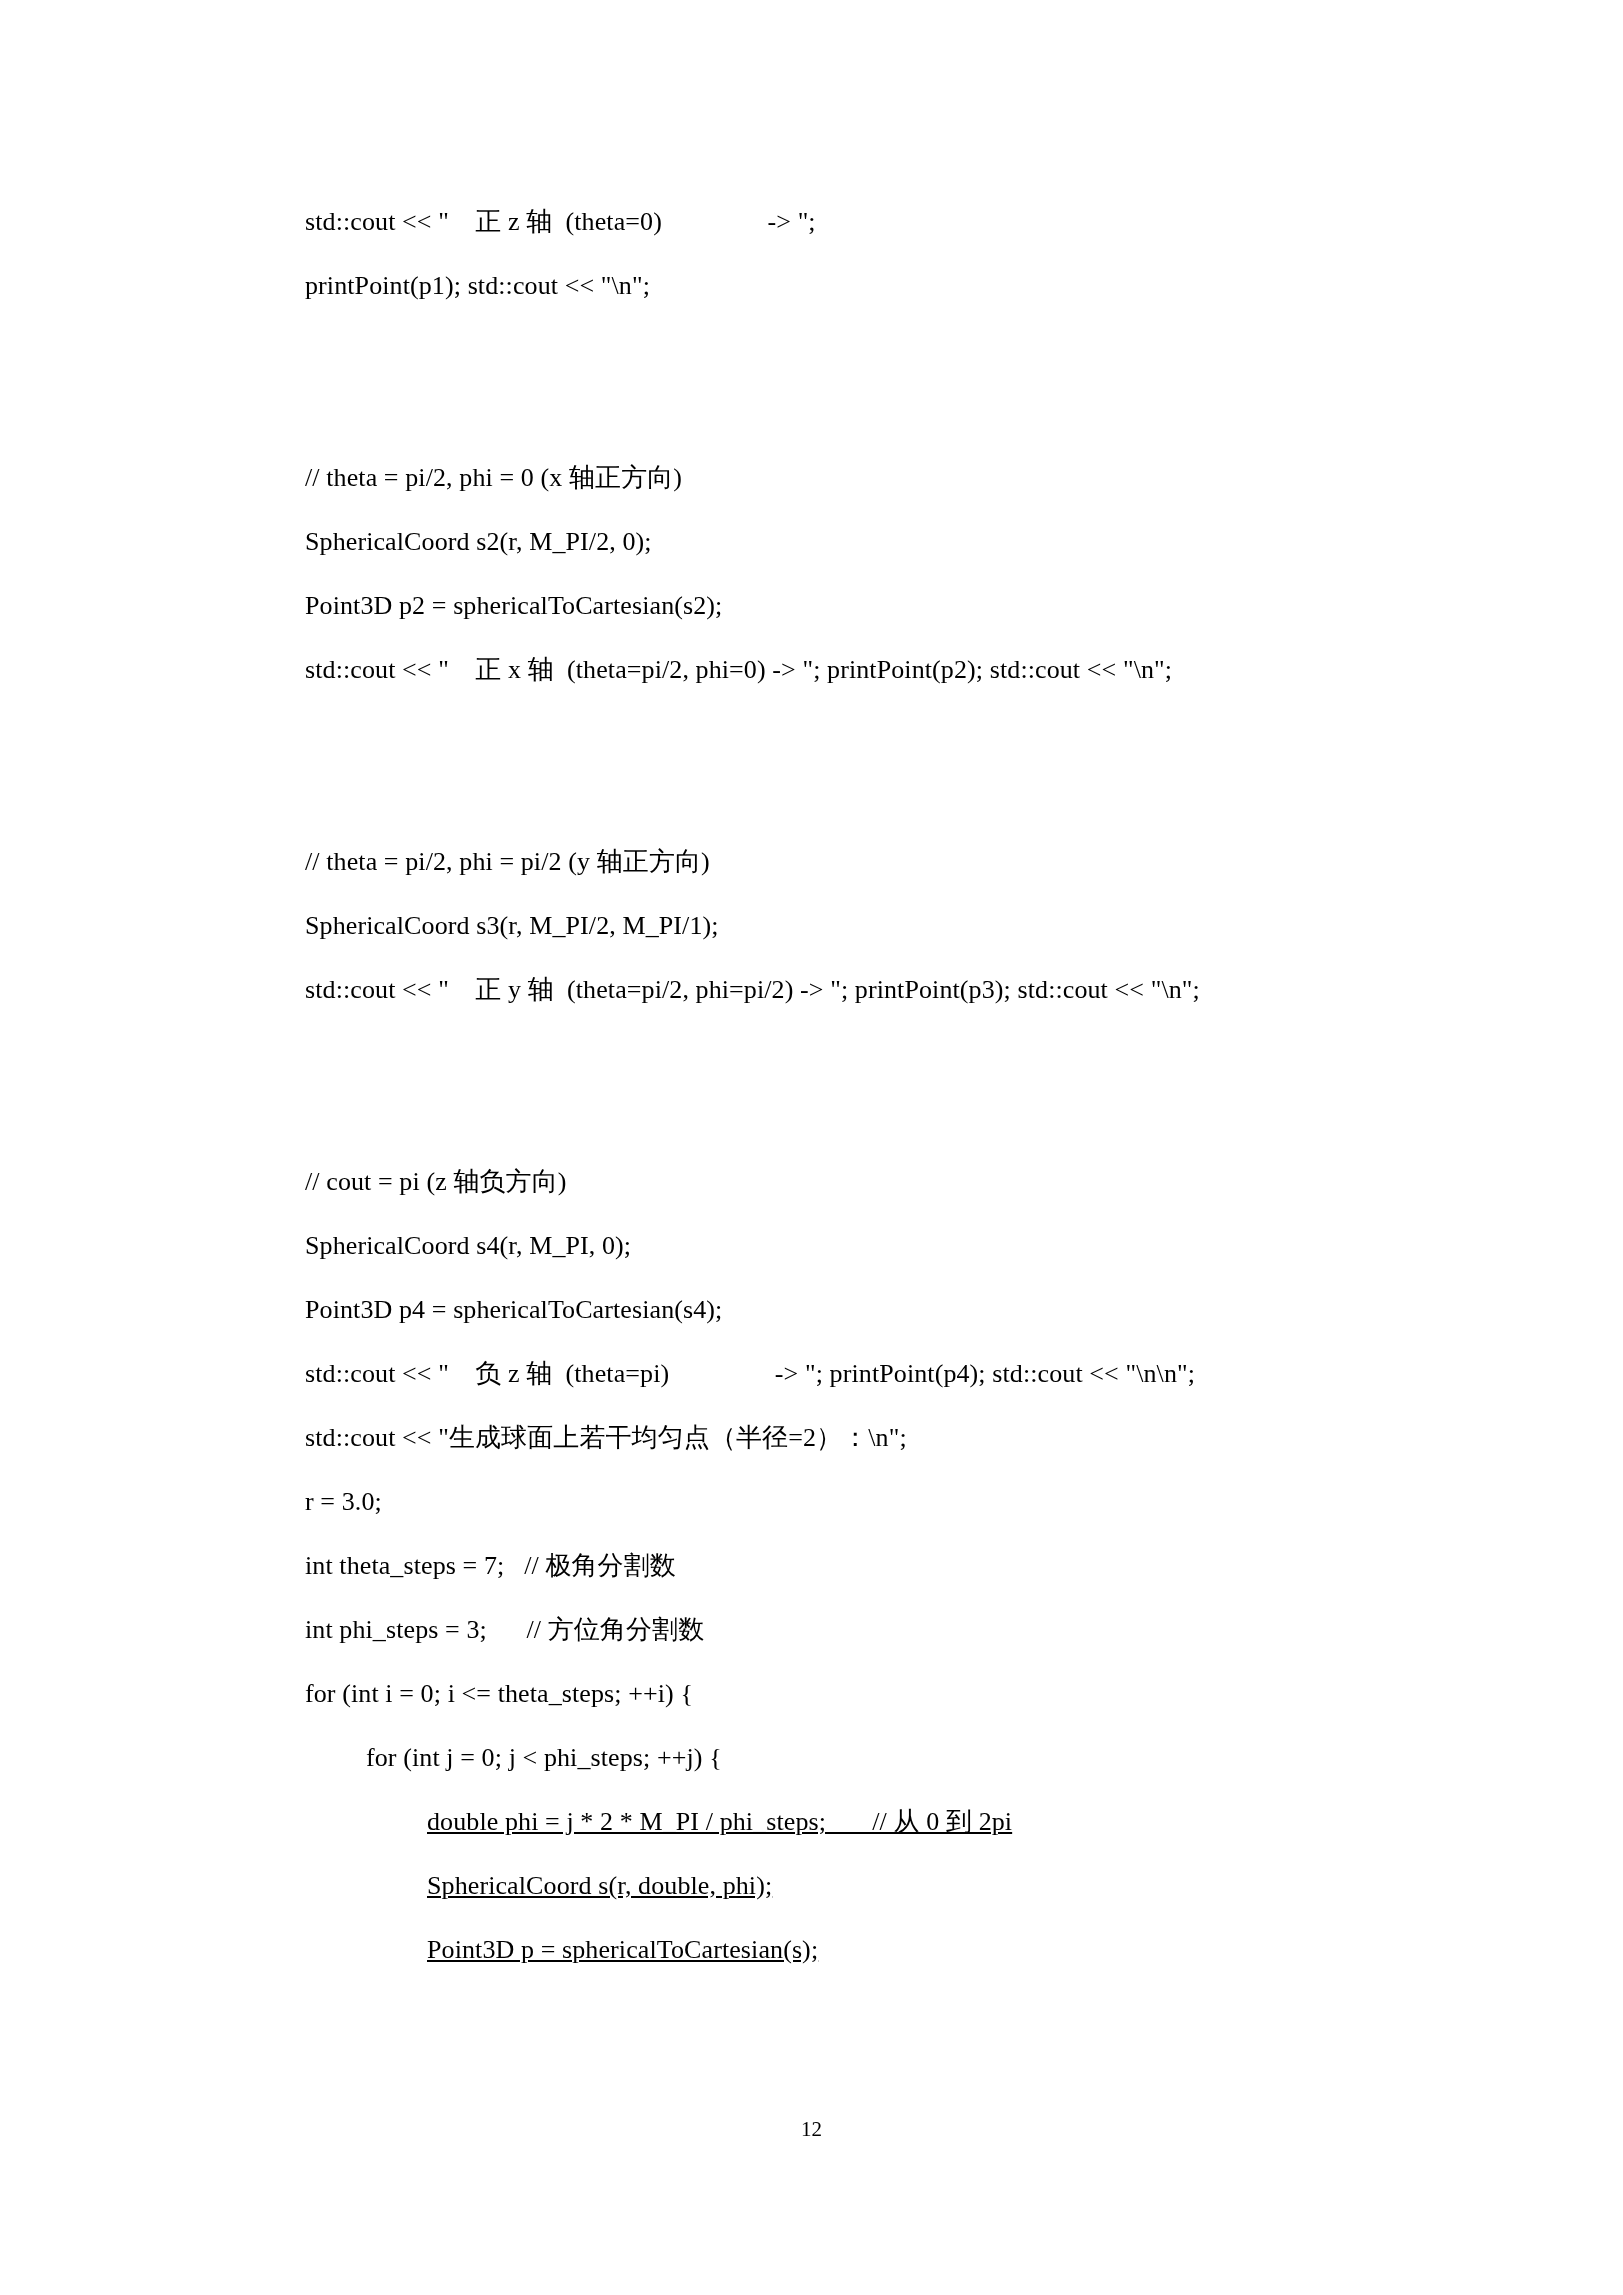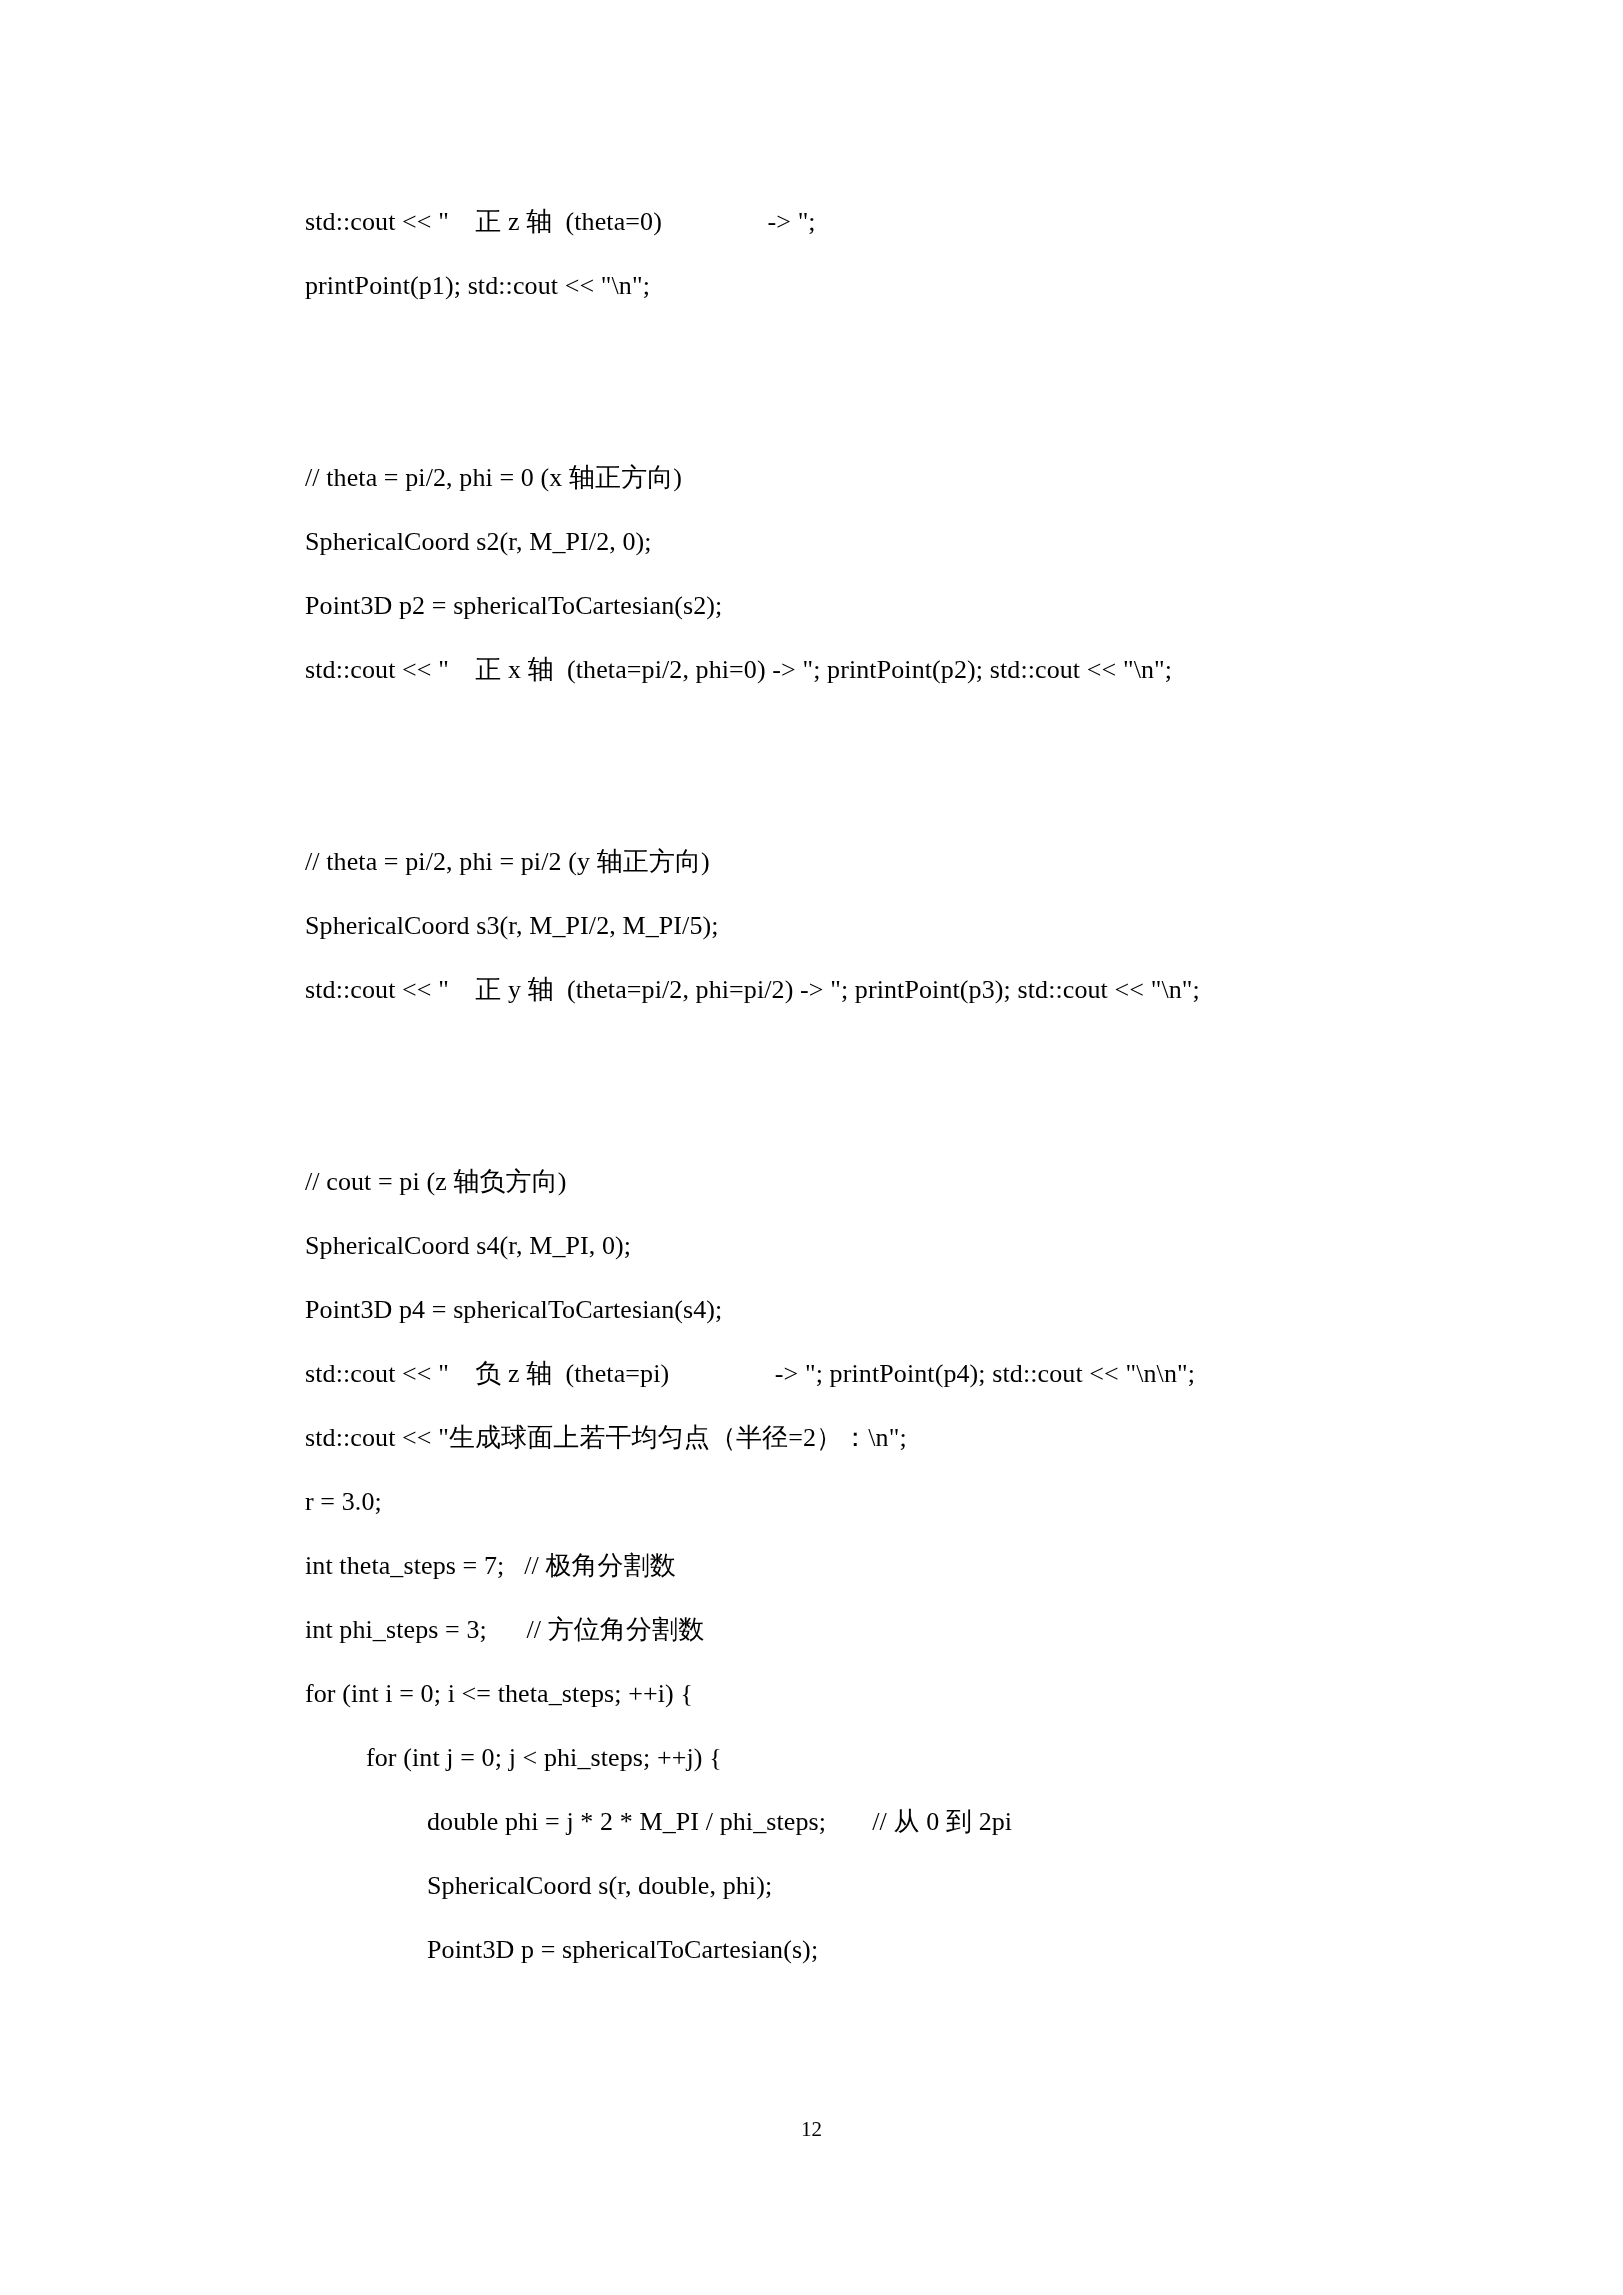--- a/index.html
+++ b/index.html
@@ -33,21 +33,21 @@
     line-height: 64px;
     white-space: pre-wrap;
     letter-spacing: 0.1px;
     word-spacing: 0px;
     text-align: justify;
     text-justify: inter-word;
   }
   
   .ind1 { text-indent: 61px; }
   .ind2 { padding-left: 61px; text-indent: 61px; }
-  .ind3 { padding-left: 122px; text-indent: 61px; }
+  .ind3 { padding-left: 122px; text-indent: 61px; text-decoration: underline; }
   .blank {
     font-size: 26px;
     line-height: 64px;
     height: 64px;
   }
   .wrapline {
     
     text-indent: 61px;
   }
   .footer {
@@ -70,21 +70,21 @@
       <div class="line ind1">printPoint(p1); std::cout &lt;&lt; "\n";</div>
       <div class="blank">&nbsp;</div>
       <div class="blank">&nbsp;</div>
       <div class="line ind1">// theta = pi/2, phi = 0 (x 轴正方向)</div>
       <div class="line ind1">SphericalCoord s2(r, M_PI/2, 0);</div>
       <div class="line ind1">Point3D p2 = sphericalToCartesian(s2);</div>
       <div class="line ind1 wrapline">std::cout &lt;&lt; "    正 x 轴  (theta=pi/2, phi=0) -&gt; "; printPoint(p2); std::cout &lt;&lt; "\n";</div>
       <div class="blank">&nbsp;</div>
       <div class="blank">&nbsp;</div>
       <div class="line ind1">// theta = pi/2, phi = pi/2 (y 轴正方向)</div>
-      <div class="line ind1">SphericalCoord s3(r, M_PI/2, M_PI/5);</div>
+      <div class="line ind1">SphericalCoord s3(r, M_PI/2, M_PI/1);</div>
       <div class="line ind1 wrapline">std::cout &lt;&lt; "    正 y 轴  (theta=pi/2, phi=pi/2) -&gt; "; printPoint(p3); std::cout &lt;&lt; "\n";</div>
       <div class="blank">&nbsp;</div>
       <div class="blank">&nbsp;</div>
       <div class="line ind1">// cout = pi (z 轴负方向)</div>
       <div class="line ind1">SphericalCoord s4(r, M_PI, 0);</div>
       <div class="line ind1">Point3D p4 = sphericalToCartesian(s4);</div>
       <div class="line ind1 wrapline">std::cout &lt;&lt; "    负 z 轴  (theta=pi)                -&gt; "; printPoint(p4); std::cout &lt;&lt; "\n\n";</div>
       <div class="line ind1">std::cout &lt;&lt; "生成球面上若干均匀点（半径=2）：\n";</div>
       <div class="line ind1">r = 3.0;</div>
       <div class="line ind1">int theta_steps = 7;   // 极角分割数</div>

